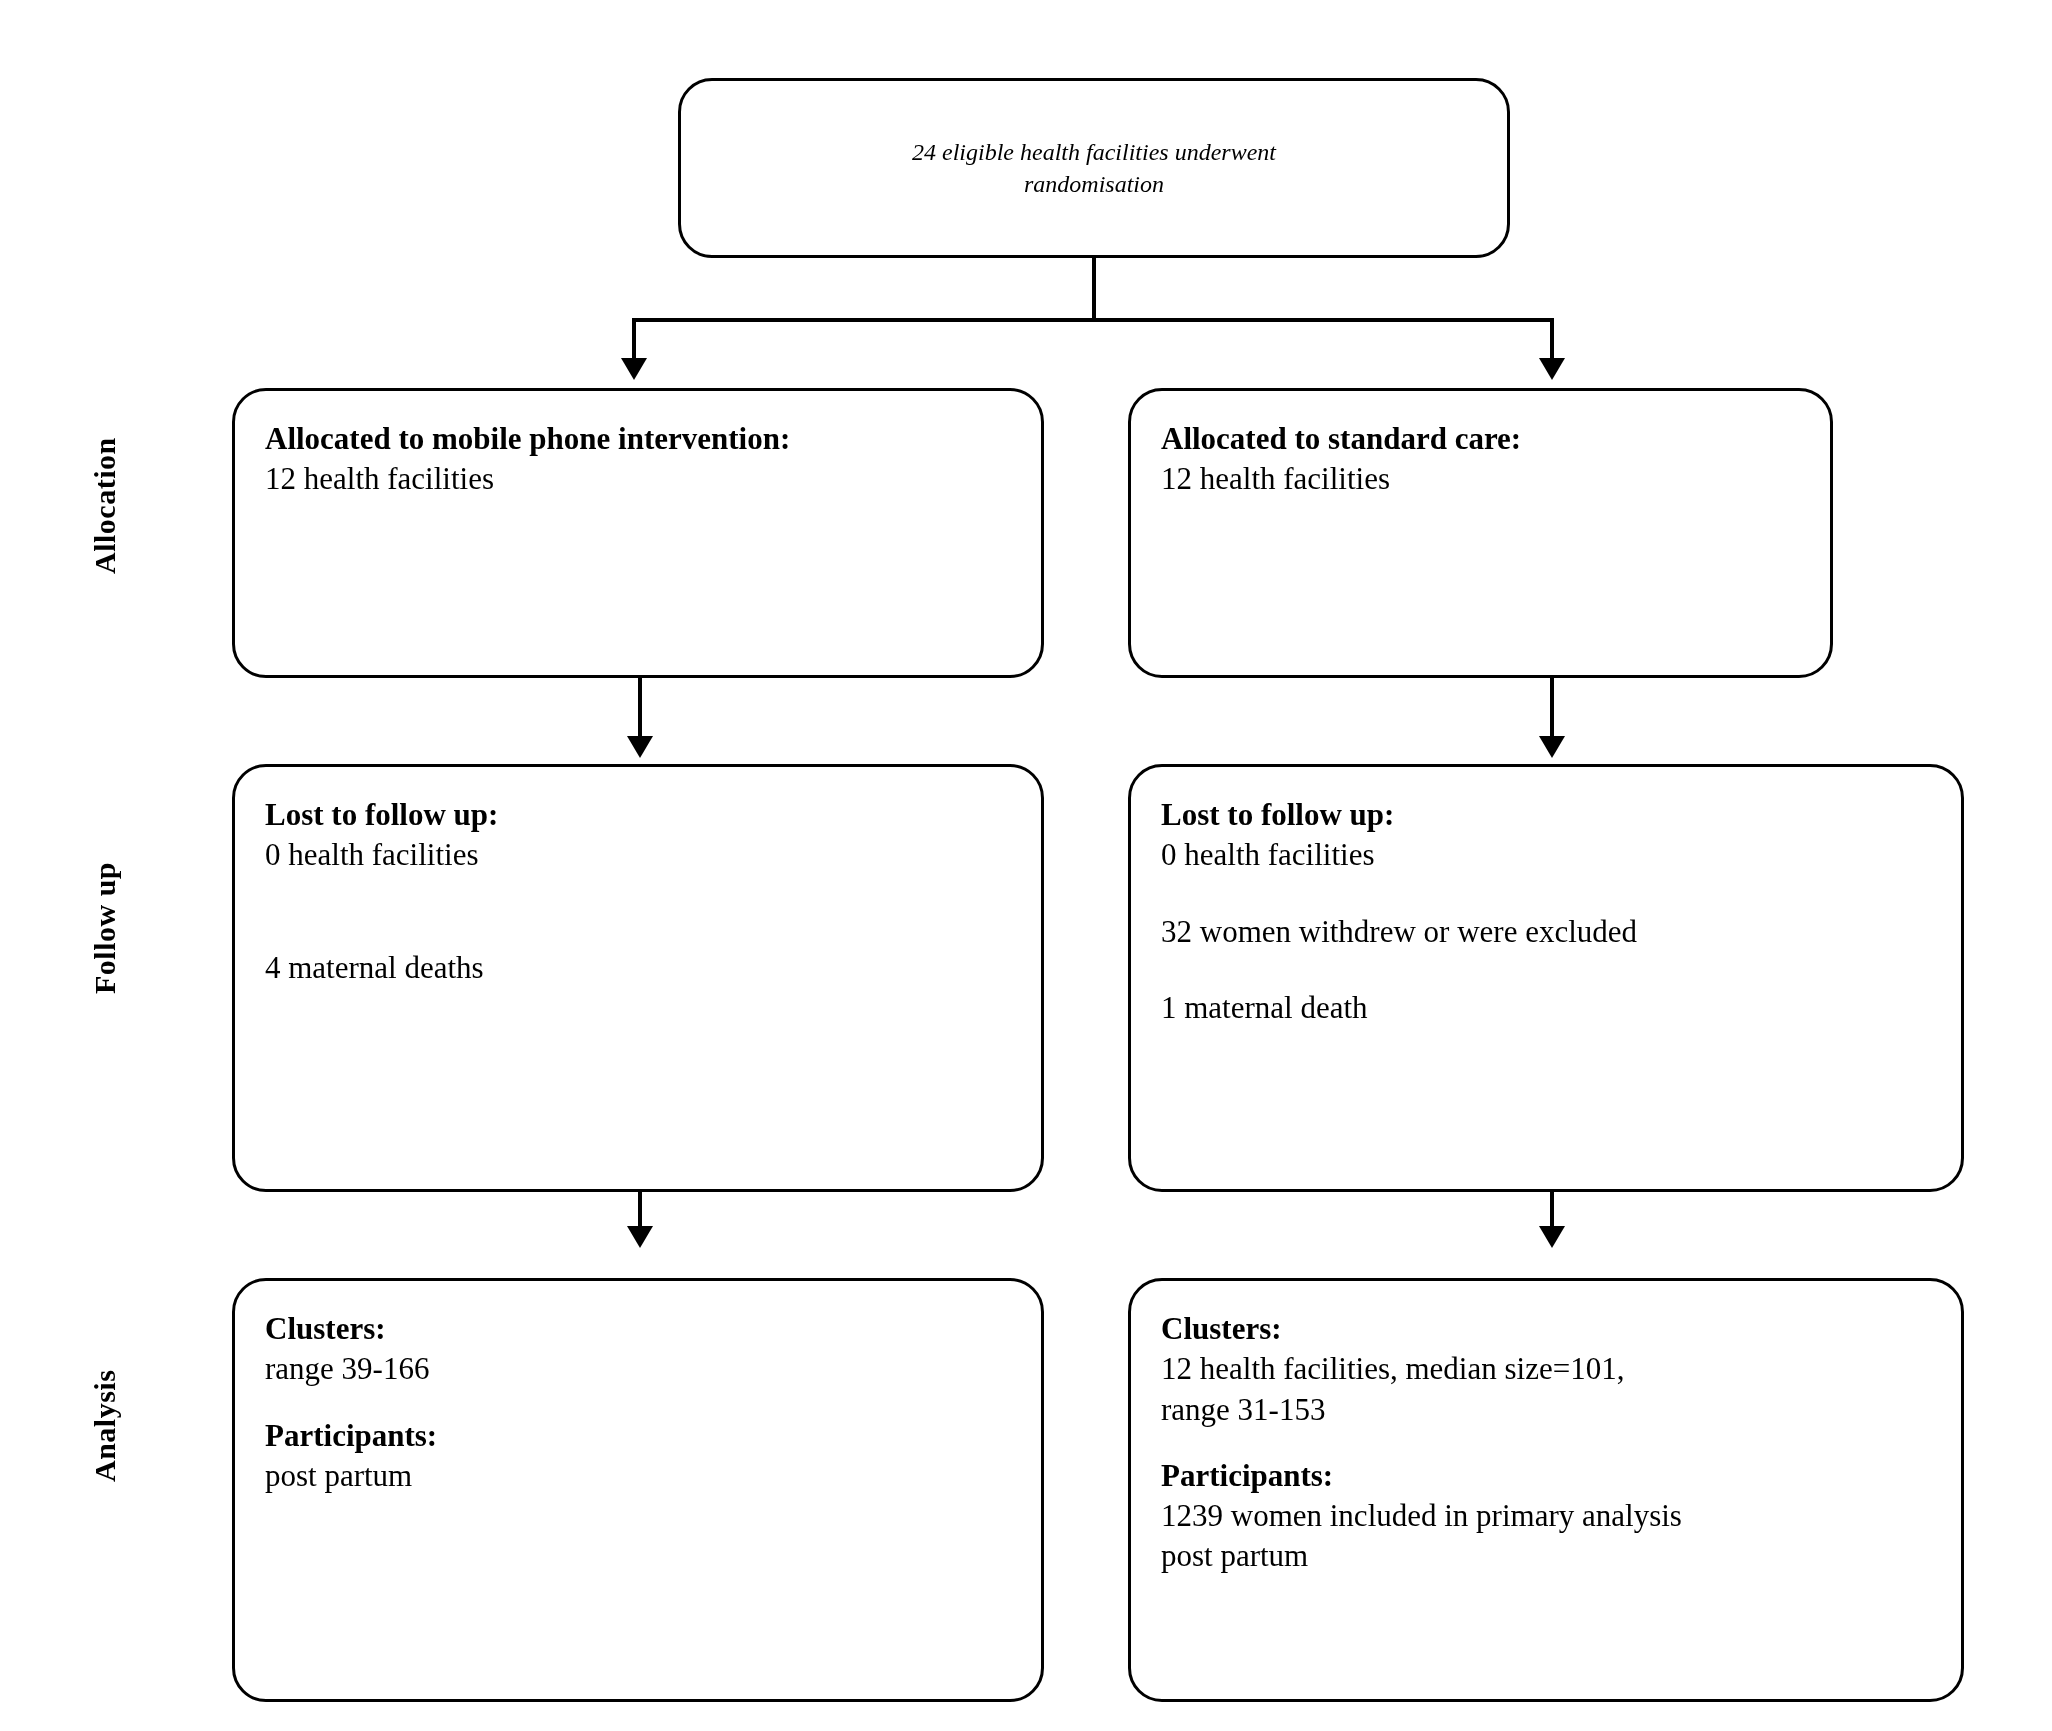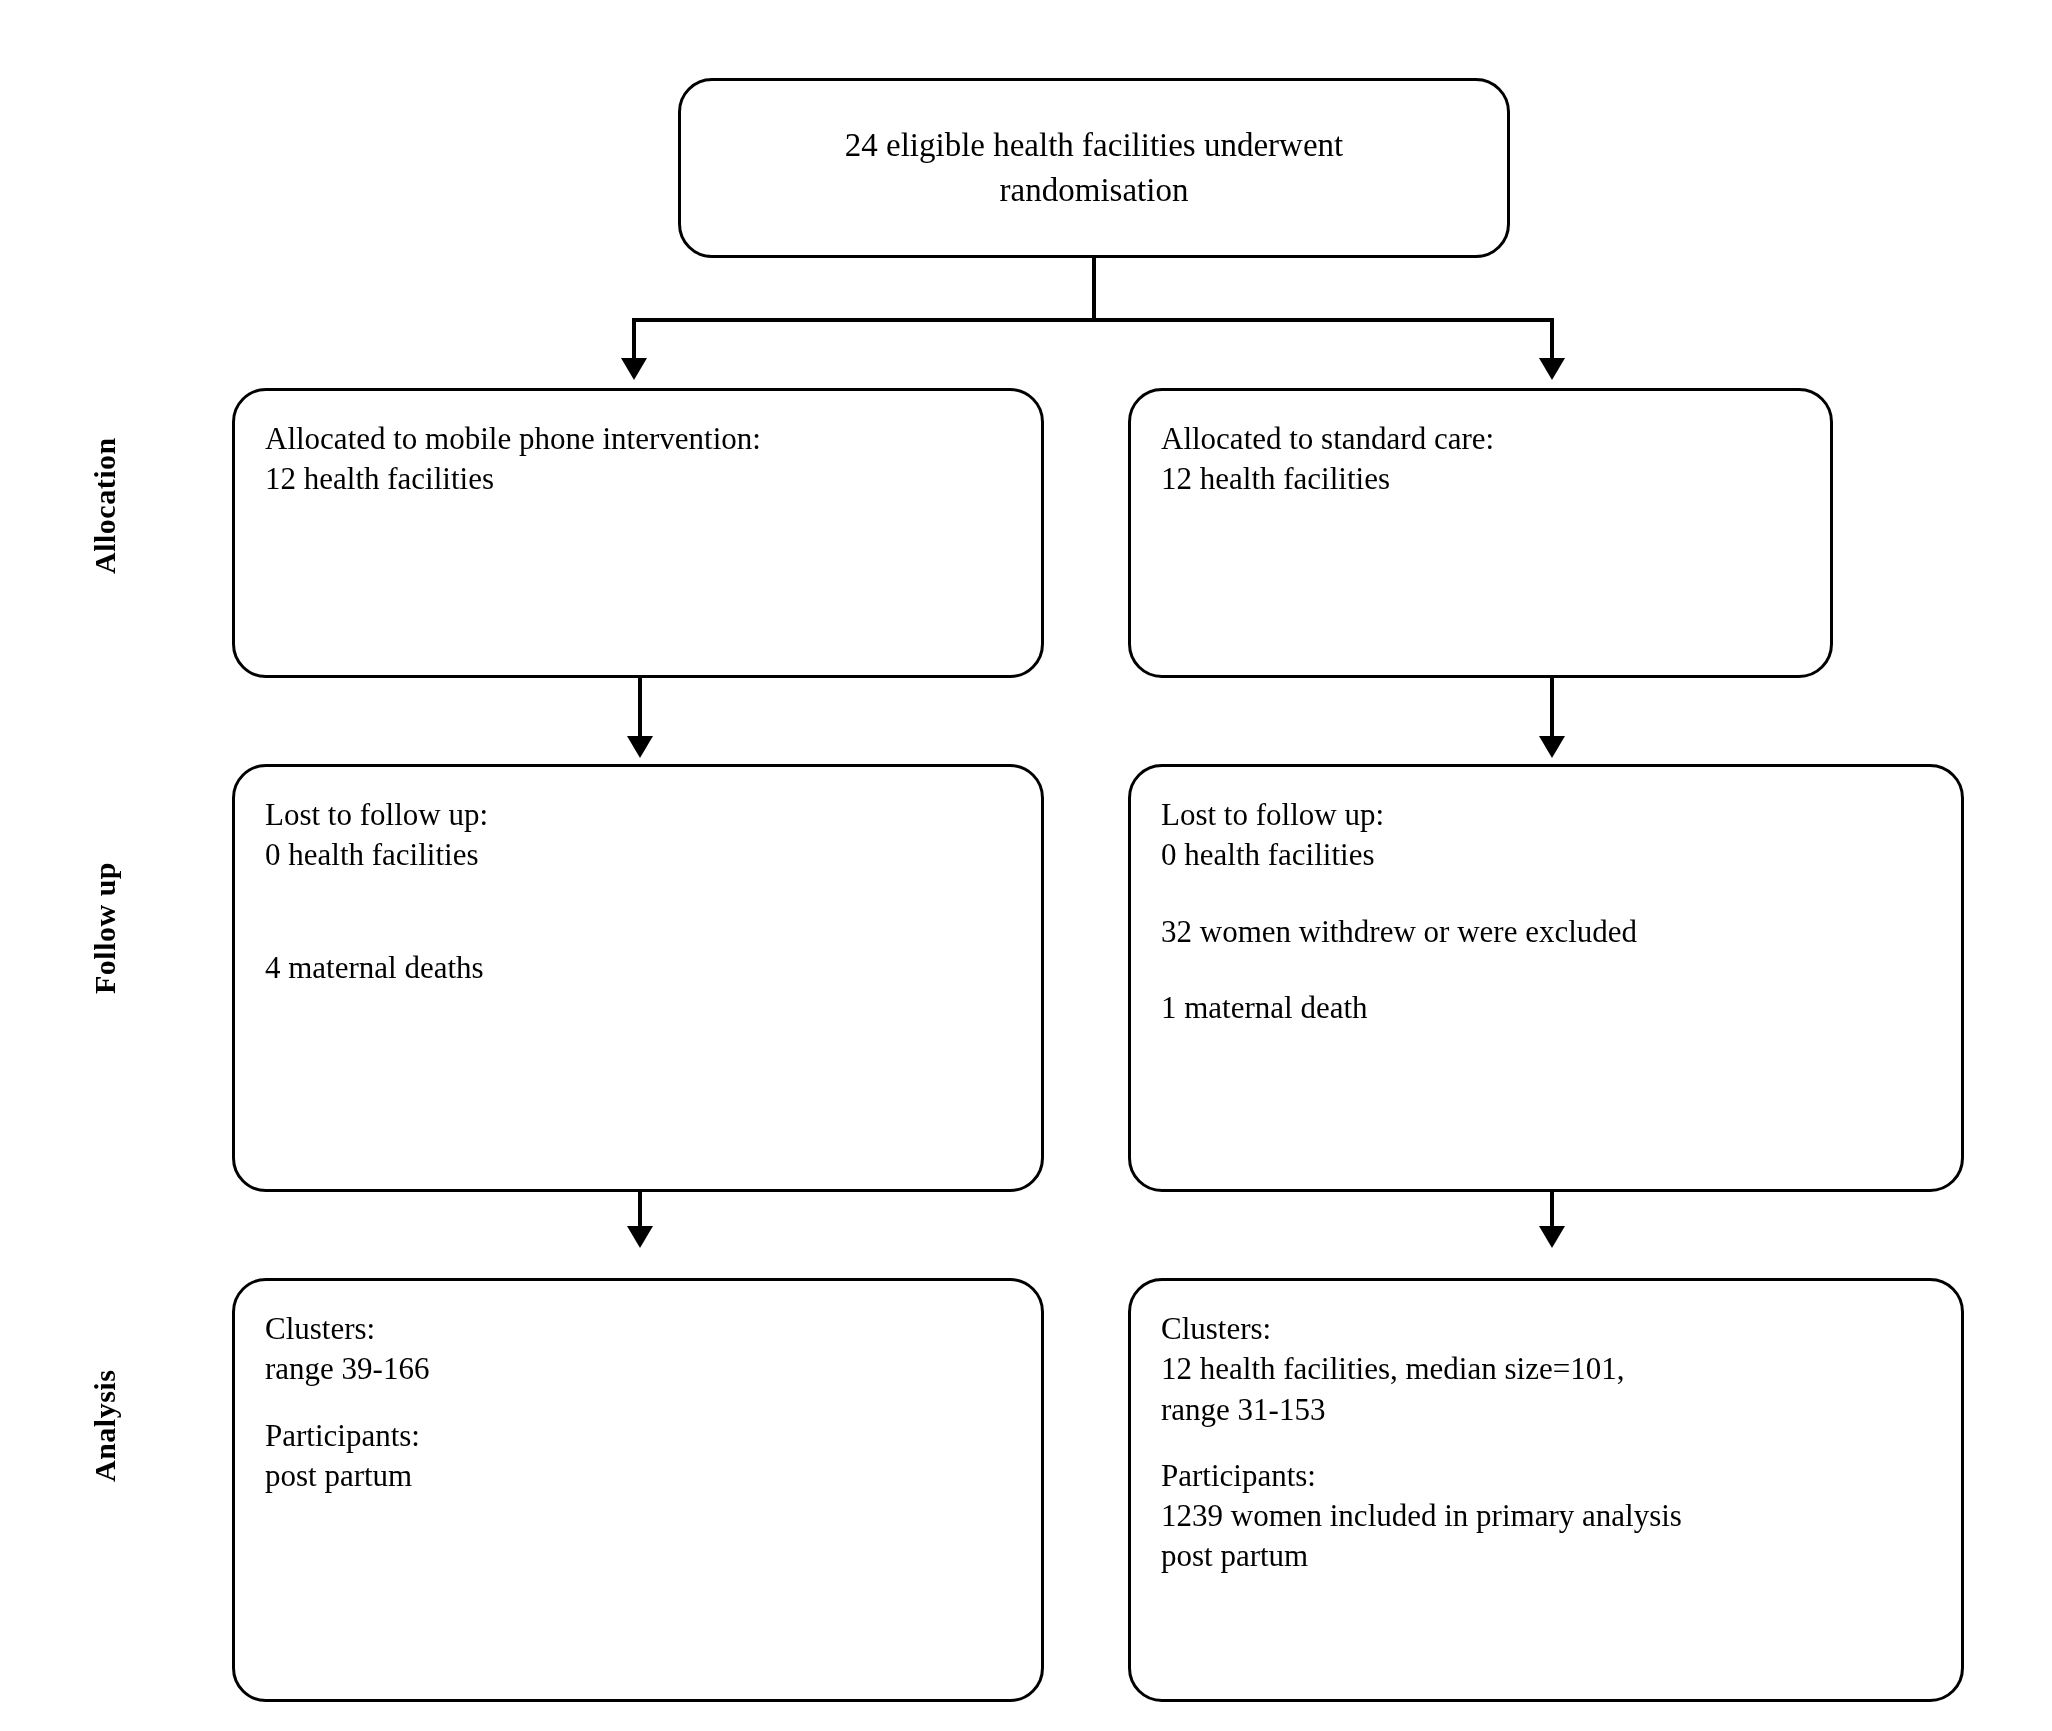--- a/index.html
+++ b/index.html
@@ -48,31 +48,32 @@
     justify-content: center;
     height: 100%;
     text-align: center;
   }
   .ln {
     font-size: 31px;
     line-height: 1.30;
     white-space: nowrap;
   }
   .ln.head {
-    font-weight: normal;
+    font-weight: bold;
   }
   .gap {
     height: 36px;
   }
   .gap-sm {
     height: 26px;
   }
   .center-text {
-    font-size: 33px;
+    font-size: 24px;
     line-height: 1.35;
+    font-style: italic;
   }
 
   
   .conn {
     position: absolute;
     background: #000000;
   }
   .vline { width: 4px; }
   .hline { height: 4px; }
   .arrowhead {

